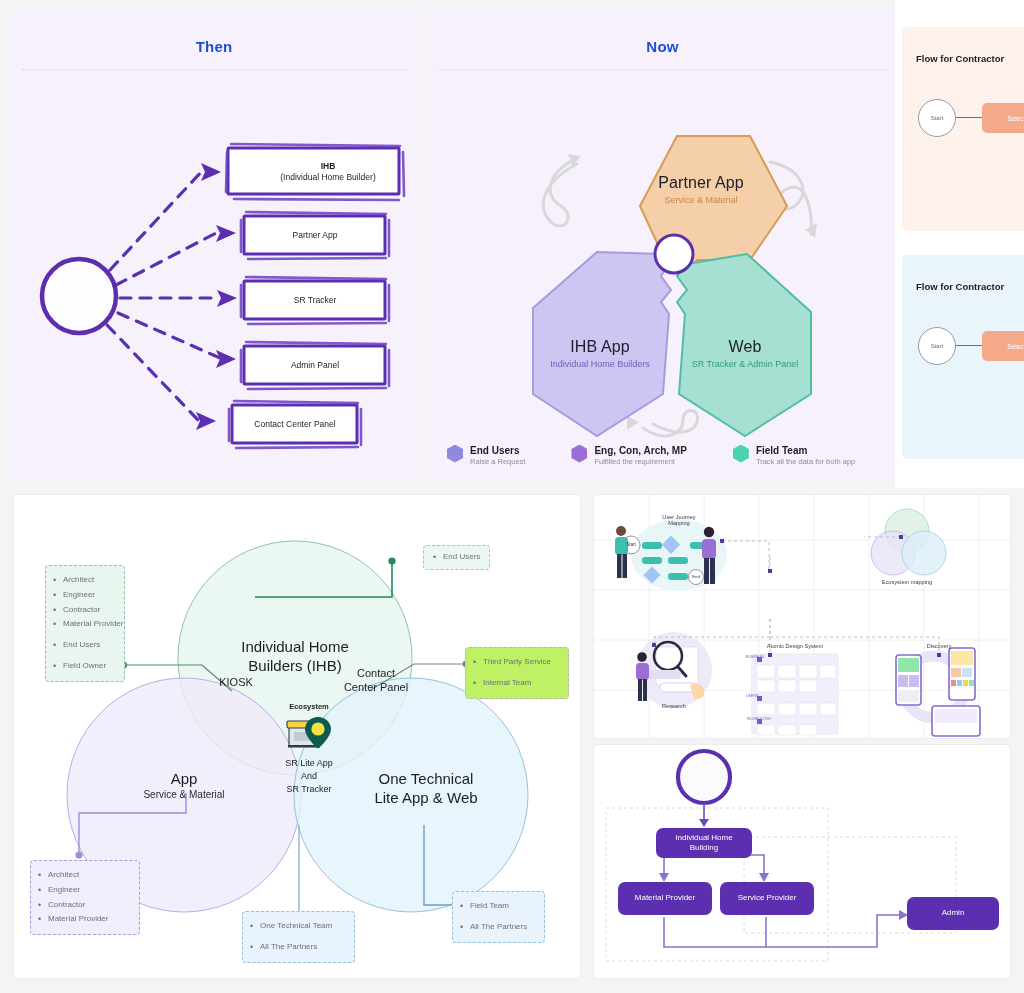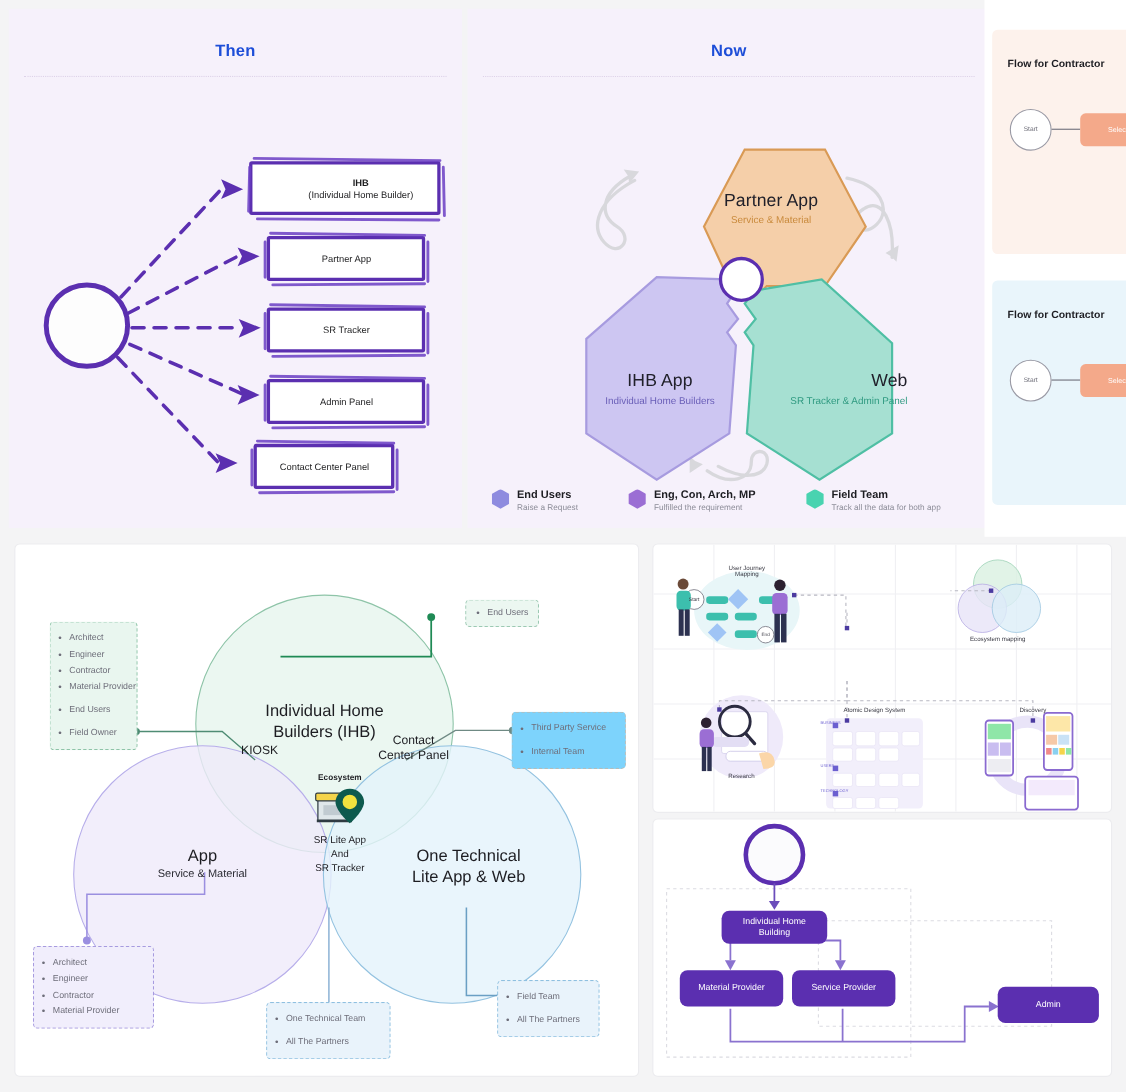--- a/index.html
+++ b/index.html
@@ -99,21 +99,21 @@
     font-size: 8px; color: #6e6e7a; line-height: 1.85;
     position: relative; padding-left: 11px; white-space: nowrap;
   }
   .tagbox li::before {
     content: "•"; position: absolute; left: 1px; top: -1px; font-size: 9px;
   }
   .tagbox li.gap { margin-top: 6px; }
 
   .tag-green  { background: #e9f6ef; border: 1px dashed #8ec4a8; }
   .tag-green2 { background: #ecf7f1; border: 1px dashed #9cc9b3; }
-  .tag-gray   { background: #7dd3fc; border: 1px dashed #b4bcbb; }
+  .tag-gray   { background: #bef264; border: 1px dashed #b4bcbb; }
   .tag-purple { background: #f1eefc; border: 1px dashed #a79bdf; }
   .tag-blue   { background: #e9f3fb; border: 1px dashed #8fc0e0; }
   .how-pill {
     position: absolute; left: 118px; top: 77px; width: 117px; height: 45px;
     background: #6b3fc4; border-radius: 9px; display: flex;
     align-items: center; justify-content: center;
     color: #fff; font-size: 13.5px; font-weight: 700;
     box-shadow: 0 2px 6px rgba(80,50,150,.25);
   }
   .how-cap { font-size: 5.6px; text-align: center; position: absolute; color: #3a3a44; }
@@ -207,21 +207,21 @@
       </svg>
 
       <div class="hexlabel" style="left:196px; top:166px; width:160px;">
         <div class="t1">Partner App</div>
         <div class="t2" style="color:#c98a3c">Service &amp; Material</div>
       </div>
       <div class="hexlabel" style="left:95px; top:330px; width:160px;">
         <div class="t1">IHB App</div>
         <div class="t2" style="color:#6a5fb8">Individual Home Builders</div>
       </div>
-      <div class="hexlabel" style="left:240px; top:330px; width:160px;text-align:right;">
+      <div class="hexlabel" style="left:240px; top:330px; width:160px;">
         <div class="t1">Web</div>
         <div class="t2" style="color:#2f9a81">SR Tracker &amp; Admin Panel</div>
       </div>
 
       <div class="legend">
         <div class="legend-item">
           <div class="hex-chip" style="background:#8e8bdf"></div>
           <div class="legend-txt">
             <div class="lt">End Users</div>
             <div class="ls">Raise a Request</div>

